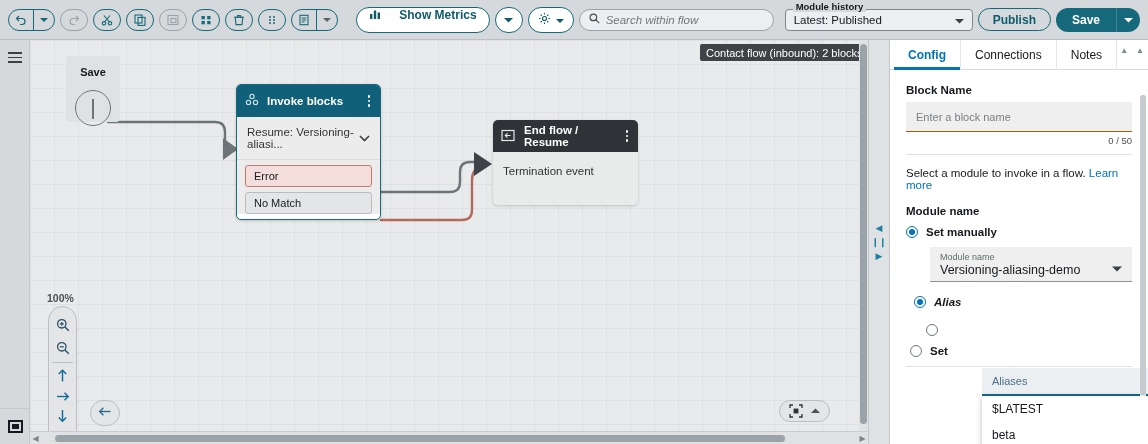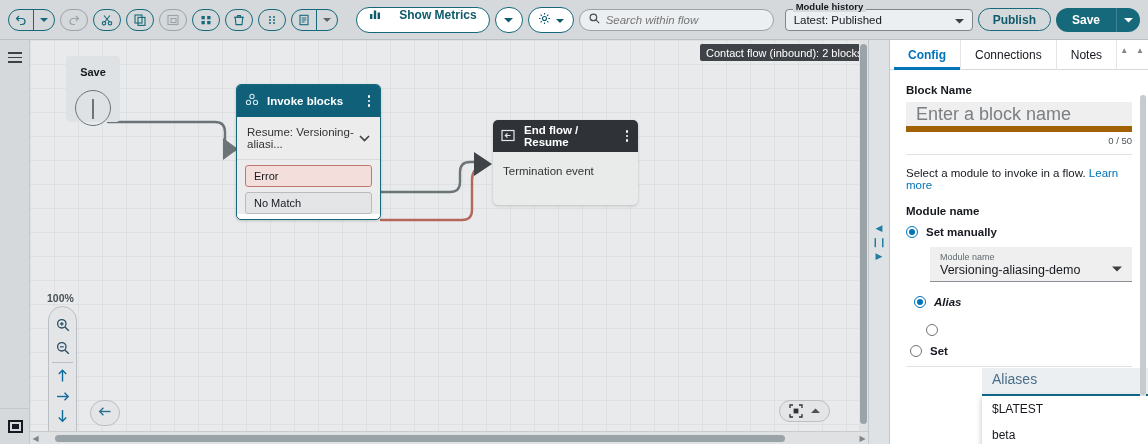--- a/index.html
+++ b/index.html
@@ -242,23 +242,23 @@
   }
   .tab.active { color:#0073bb; font-weight:bold; box-shadow: inset 0 -3px 0 #0073bb; }
   .tabs-caret {
     position:absolute; right:4px; top:6px; display:flex; gap:8px;
     color:#7d868c; font-size:8px;
   }
 
   .panel-body { padding:14px 16px 0 16px; position:relative; }
   .fld-label { font-size:11.5px; font-weight:bold; margin-bottom:6px; color:#16191f; }
   .txt-input {
-    height:30px; background:#efefef; border-bottom:6px solid #a16207;
+    height:30px; background:#efefef; border-bottom:1px solid #a16207;
     display:flex; align-items:center; padding:0 10px;
-    font-size:18px; color:#7a7f83;
+    font-size:11px; color:#7a7f83;
   }
   .counter { text-align:right; font-size:9.5px; color:#4a5256; margin-top:3px; }
   .hr { height:1px; background:#e0e3e5; margin:8px 0 12px 0; }
   .help-text { font-size:11.5px; color:#16191f; margin-bottom:14px; }
   .help-text a { color:#0073bb; text-decoration:none; }
   .sec-title { font-size:11.5px; font-weight:bold; margin-bottom:9px; }
 
   .radio-row { display:flex; align-items:center; gap:8px; margin-bottom:9px; }
   .radio {
     width:12px; height:12px; border-radius:50%; border:1px solid #6d7579;
@@ -279,21 +279,21 @@
   .sel-field .inner .cap { font-size:9px; color:#5f6b6d; margin-bottom:1px; }
   .sel-field .inner .val { font-size:12.5px; color:#16191f; }
   .sel-caret { color:#3c4043; font-size:9px; padding-bottom:3px; }
 
   .alias-block { margin-left:38px; margin-top:10px; position:relative; }
   .alias-field {
     background:#eceff1; border-bottom:2px solid #0f6a8a; padding:6px 10px 7px 10px;
     display:flex; align-items:flex-end; justify-content:space-between; cursor:pointer;
     height:28px;
   }
-  .alias-field .cap { font-size:14px; color:#4a6f8a; }
+  .alias-field .cap { font-size:11px; color:#4a6f8a; }
   .alias-menu {
     background:#fff; box-shadow:0 2px 6px rgba(0,0,0,.25);
     position:absolute; left:0; top:28px; width:100%; z-index:5;
   }
   .alias-opt {
     padding:6px 10px; font-size:12px; color:#16191f; cursor:pointer;
   }
 
   .panel-vscroll {
     position:absolute; right:2px; top:55px; width:6px; height:340px;

